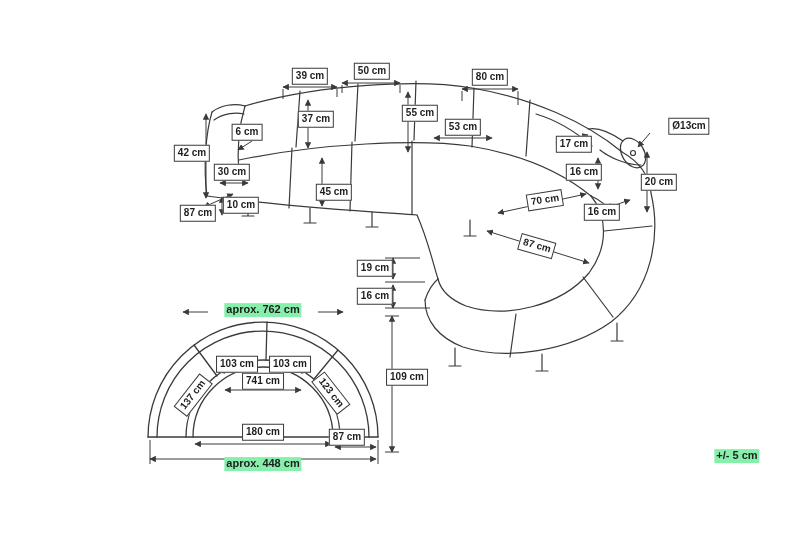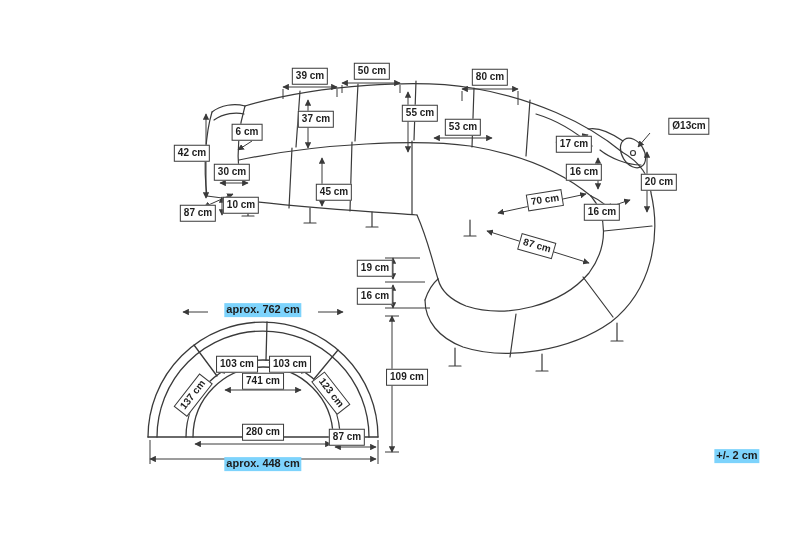--- a/index.html
+++ b/index.html
@@ -9,21 +9,21 @@
   }
   .canvas svg{position:absolute;left:0;top:0;}
   .dim{
     position:absolute;transform:translate(-50%,-50%);
     background:#ffffff;border:1px solid #3a3a3a;color:#1d1d1d;
     font:700 10px/1.25 "Liberation Sans",sans-serif;
     padding:1px 3px;white-space:nowrap;
   }
   .plain{
     position:absolute;transform:translate(-50%,-50%);
-    background:#7dd3fc;color:#1d1d1d;
+    background:#86efac;color:#1d1d1d;
     font:700 11px/1.25 "Liberation Sans",sans-serif;
     padding:0 2px;white-space:nowrap;
   }
 </style>
 </head>
 <body>
 
 <div class="canvas">
 
   <svg width="800" height="533" viewBox="0 0 800 533">
@@ -164,20 +164,20 @@
   <div class="dim" style="left:537px;top:246px;transform:translate(-50%,-50%) rotate(16deg)">87 cm</div>
   <div class="dim" style="left:375px;top:268px">19 cm</div>
   <div class="dim" style="left:375px;top:296px">16 cm</div>
 
   <div class="plain" style="left:263px;top:310px">aprox. 762 cm</div>
   <div class="dim" style="left:237px;top:364px">103 cm</div>
   <div class="dim" style="left:290px;top:364px">103 cm</div>
   <div class="dim" style="left:263px;top:381px">741 cm</div>
   <div class="dim" style="left:193px;top:395px;transform:translate(-50%,-50%) rotate(-52deg)">137 cm</div>
   <div class="dim" style="left:331px;top:393px;transform:translate(-50%,-50%) rotate(52deg)">123 cm</div>
-  <div class="dim" style="left:263px;top:432px">280 cm</div>
+  <div class="dim" style="left:263px;top:432px">180 cm</div>
   <div class="dim" style="left:347px;top:437px">87 cm</div>
   <div class="plain" style="left:263px;top:464px">aprox. 448 cm</div>
   <div class="dim" style="left:407px;top:377px">109 cm</div>
 
-  <div class="plain" style="left:737px;top:456px">+/- 2 cm</div>
+  <div class="plain" style="left:737px;top:456px">+/- 5 cm</div>
 
 </div>
 
 </body></html>

